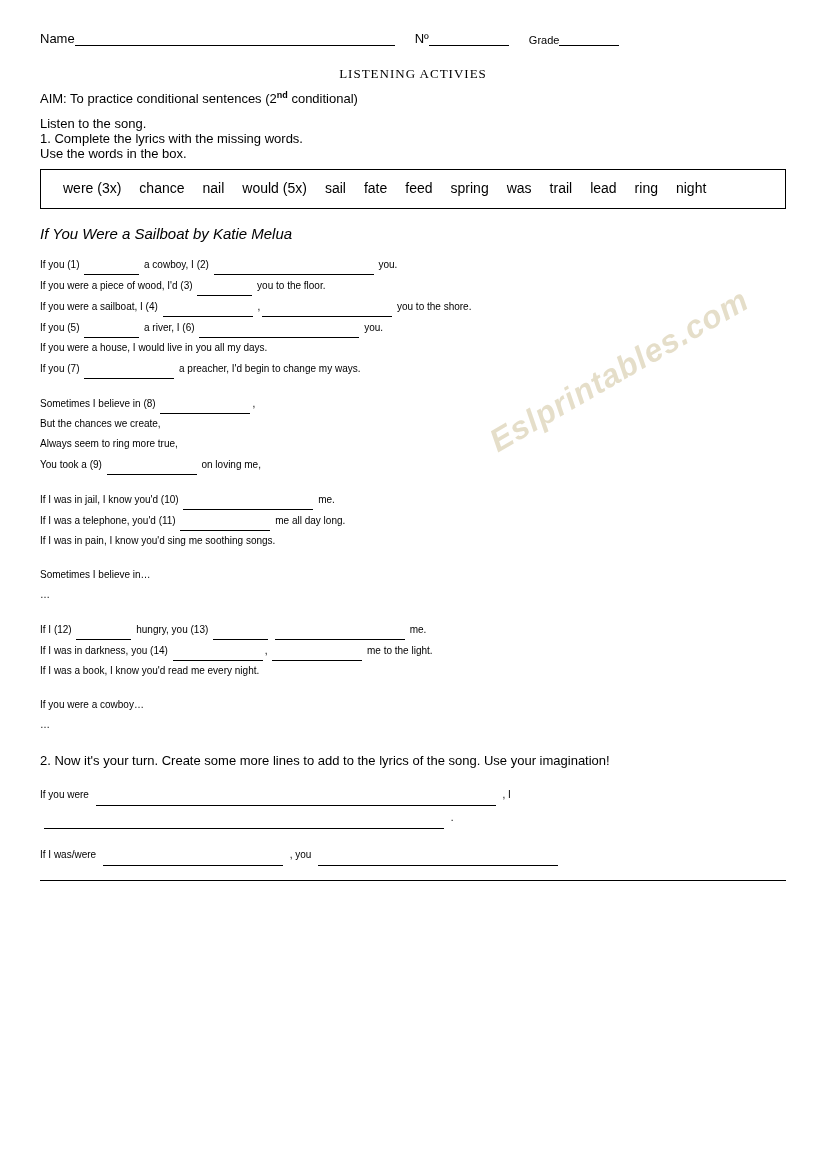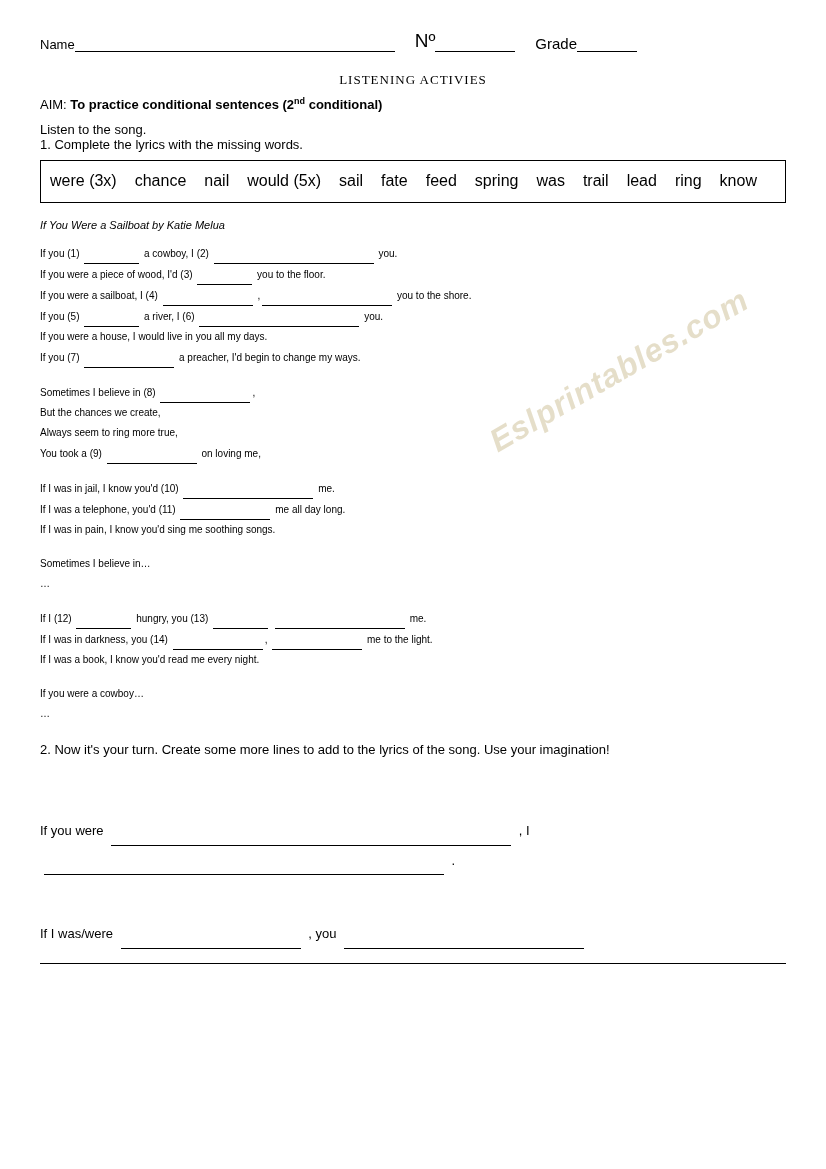--- a/index.html
+++ b/index.html
@@ -26,30 +26,30 @@
     .name-label {
       font-size: 13px;
     }
     .name-line {
       display: inline-block;
       border-bottom: 1px solid #000;
       width: 320px;
       margin-right: 20px;
     }
     .no-label {
-      font-size: 19px;
+      font-size: 13px;
     }
     .no-line {
       display: inline-block;
       border-bottom: 1px solid #000;
       width: 80px;
       margin-right: 20px;
     }
     .grade-label {
-      font-size: 15px;
+      font-size: 11px;
     }
     .grade-line {
       display: inline-block;
       border-bottom: 1px solid #000;
       width: 60px;
     }
     .title-section {
       text-align: center;
       margin-bottom: 8px;
     }
@@ -58,46 +58,46 @@
       letter-spacing: 1px;
       font-family: Liberation Serif, serif;
     }
     .aim-section {
       margin-bottom: 10px;
     }
     .aim-text {
       font-size: 13px;
     }
     .aim-bold {
-      font-weight: bold;
+      font-weight: normal;
     }
     sup {
       font-size: 9px;
       font-weight: bold;
     }
     .instructions {
       margin-bottom: 8px;
       font-size: 13px;
     }
     .word-box {
       border: 1px solid #000;
-      padding: 6px 9px;
+      padding: 6px 22px;
       margin-bottom: 16px;
-      font-size: 16px;
+      font-size: 14px;
       line-height: 1.8;
     }
     .word-box-row {
       display: flex;
       flex-wrap: wrap;
       gap: 4px 18px;
       align-items: center;
     }
     .song-title {
       font-style: italic;
-      font-size: 11px;
+      font-size: 15px;
       margin-bottom: 12px;
     }
     .lyrics-section {
       font-size: 10px;
       line-height: 2.0;
     }
     .lyrics-section p {
       margin-bottom: 0;
     }
     .blank {
@@ -131,23 +131,22 @@
       border-bottom: 1px solid #000;
       width: 200px;
       margin: 0 4px;
       vertical-align: bottom;
     }
     .writing-line-xl {
       width: 400px;
     }
     .writing-prompt {
       margin-bottom: 14px;
-      font-size: 13px;
+      font-size: 10px;
       line-height: 2.2;
-      margin-top: 44px;
     }
     .bottom-line {
       border-bottom: 1px solid #000;
       width: 100%;
       margin-top: 10px;
     }
     .watermark {
       position: absolute;
       top: 350px;
       right: 60px;
@@ -179,37 +178,38 @@
 
 <div class="aim-section">
   <span class="aim-text">
     <span>AIM: </span><span class="aim-bold">To practice conditional sentences (2</span><sup>nd</sup><span class="aim-bold"> conditional)</span>
   </span>
 </div>
 
 <div class="instructions">
   <p>Listen to the song.</p>
   <p>1. Complete the lyrics with the missing words.</p>
+  <p>Use the words in the box.</p>
 </div>
 
 <div class="word-box">
   <div class="word-box-row" id="word-box-row">
   <span>were (3x)</span>
       <span>chance</span>
       <span>nail</span>
       <span>would (5x)</span>
       <span>sail</span>
       <span>fate</span>
       <span>feed</span>
       <span>spring</span>
       <span>was</span>
       <span>trail</span>
       <span>lead</span>
       <span>ring</span>
-      <span>know</span>
+      <span>night</span>
     </div>
 </div>
 
 <div class="song-title">If You Were a Sailboat by Katie Melua</div>
 
 <div class="lyrics-section">
 
   <div class="stanza">
     <p>If you (1) <span class="blank blank-sm">&nbsp;</span> a cowboy, I (2) <span class="blank blank-xl">&nbsp;</span> you.</p>
     <p>If you were a piece of wood, I'd (3) <span class="blank blank-sm">&nbsp;</span> you to the floor.</p>

